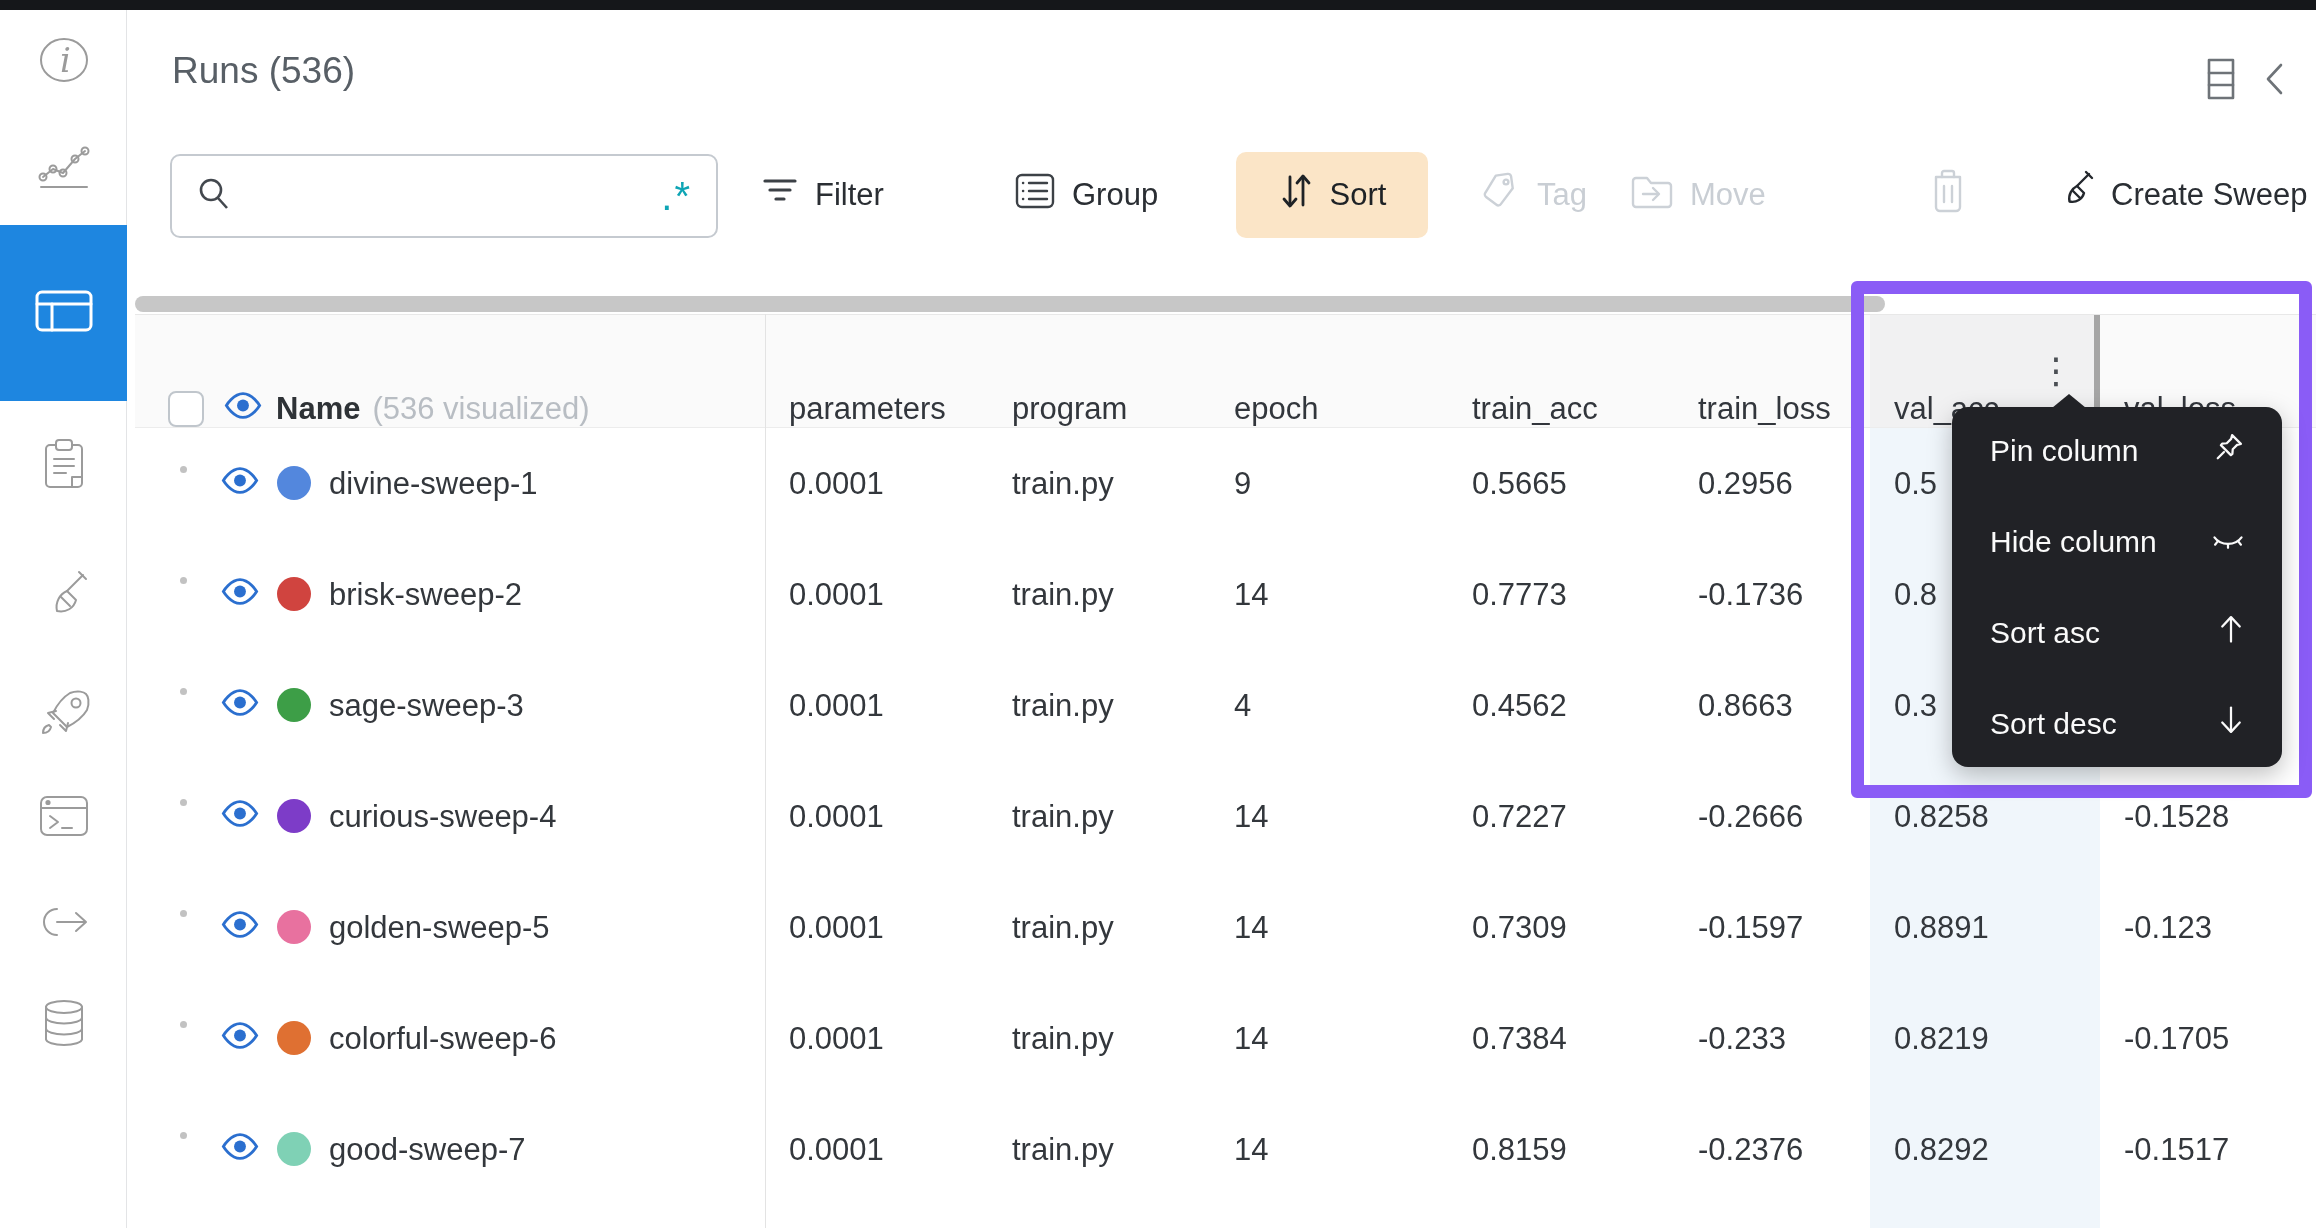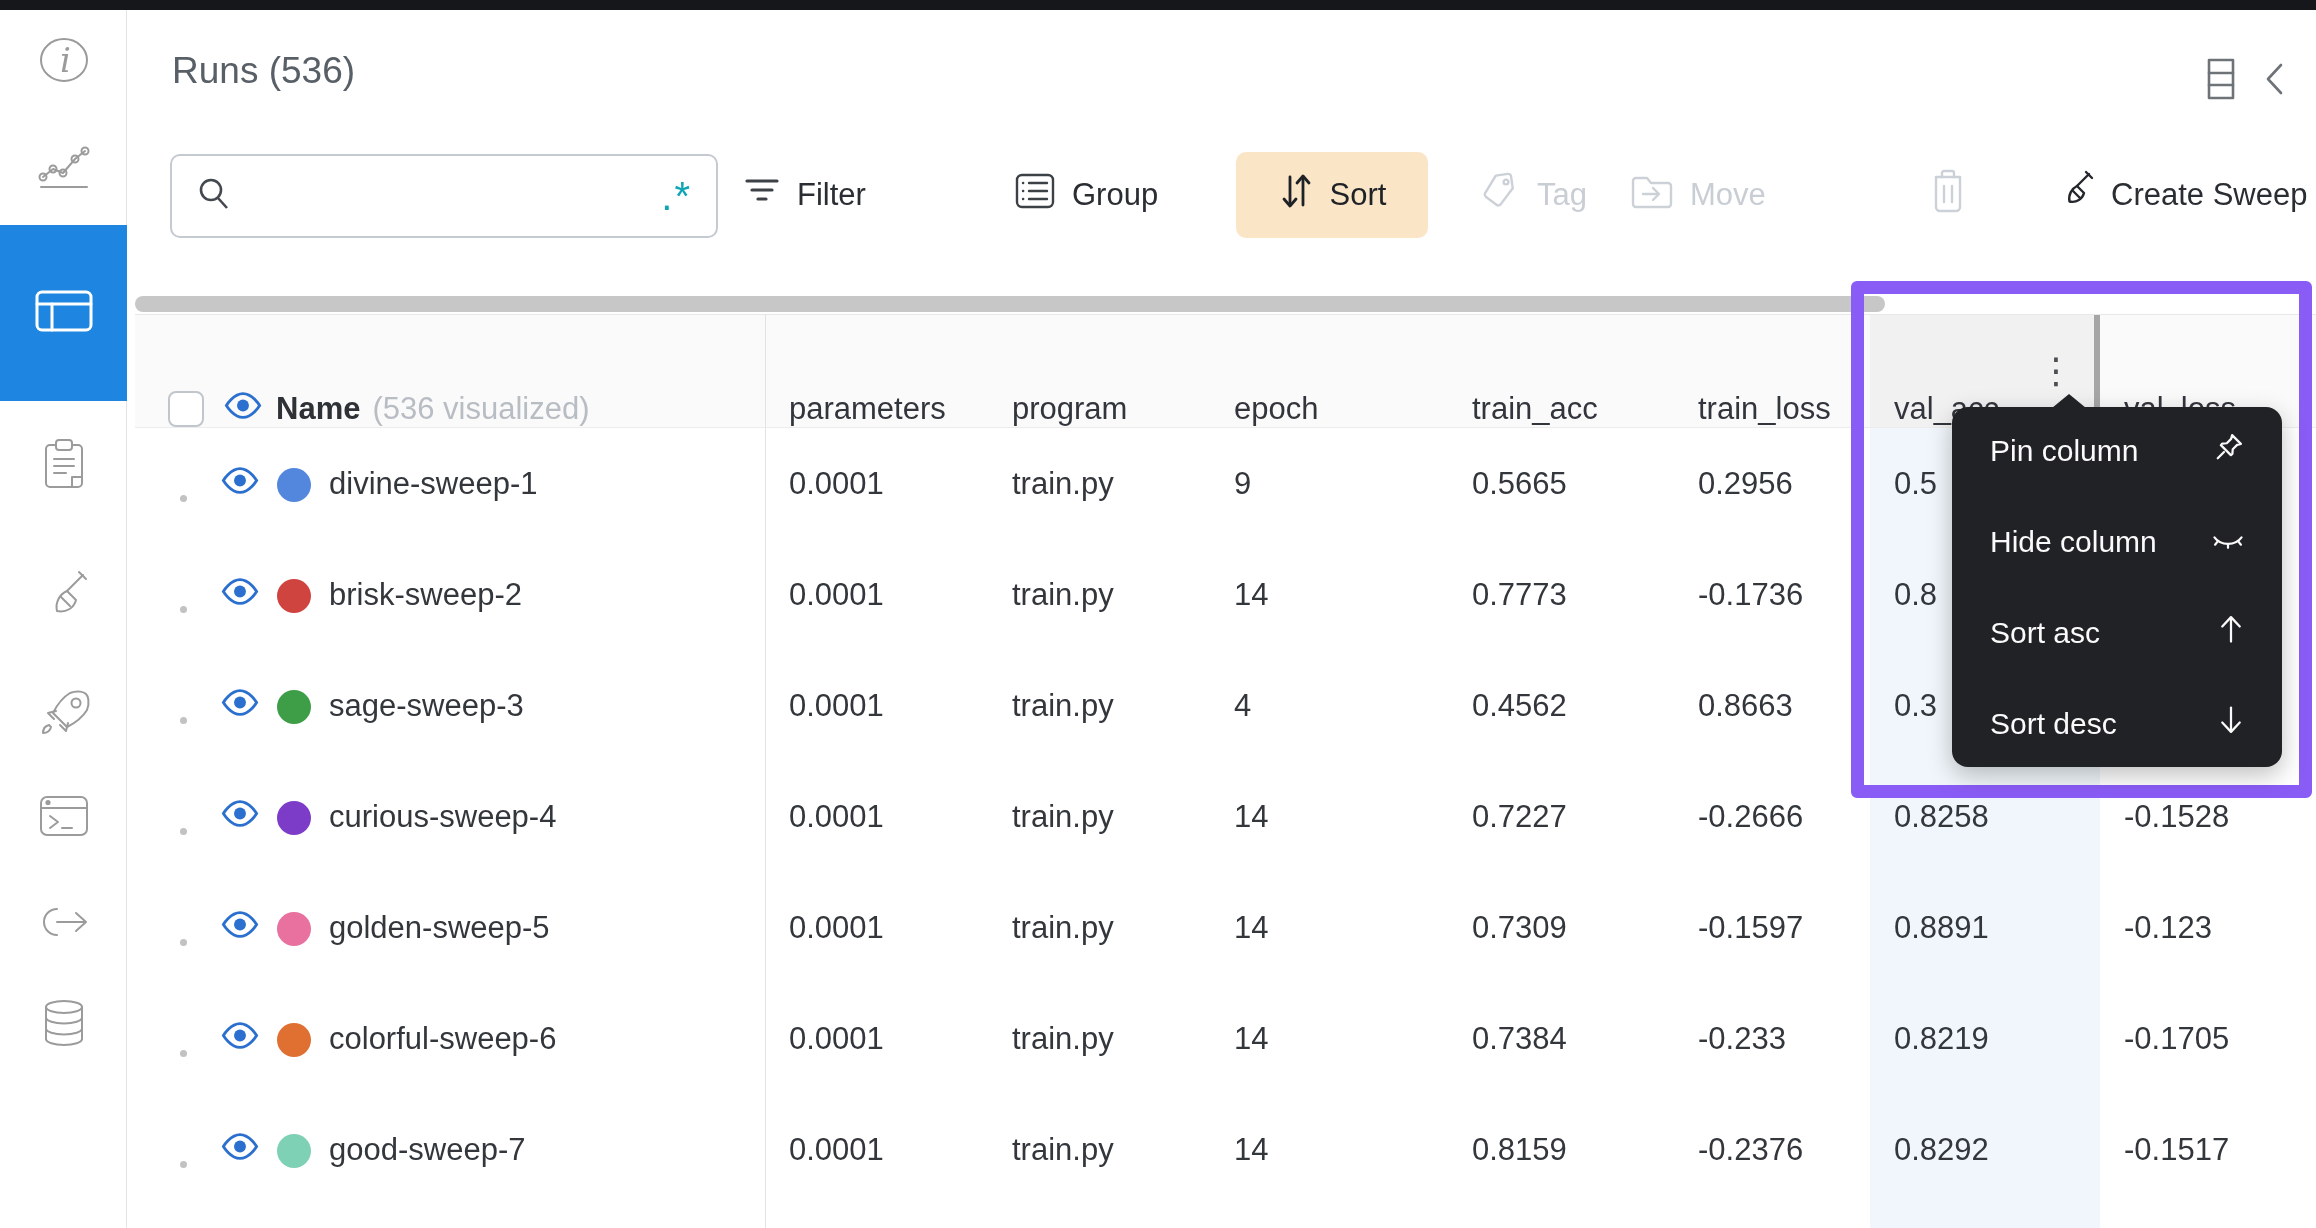--- a/index.html
+++ b/index.html
@@ -42,21 +42,21 @@
   .kebab{position:absolute;right:20px;top:50%;transform:translateY(-50%);font-size:36px;color:#4b4f54;line-height:1;}
   .th-name{padding-left:0;}
   .checkbox{width:36px;height:36px;border:2px solid #c0c6cc;border-radius:8px;background:#fff;margin-left:33px;flex:none;}
   .eye{flex:none;}
   .name-suffix{color:#b8bdc3;margin-left:12px;}
   .tbody{position:absolute;left:135px;top:428px;width:2181px;height:800px;}
   .valacc-tint{position:absolute;left:1870px;top:428px;width:230px;height:800px;background:#f0f6fb;}
   .namecol-border{position:absolute;left:765px;top:314px;width:1px;height:914px;background:#e3e3e3;}
   .trow{display:grid;grid-template-columns:630px 223px 222px 238px 226px 196px 230px 1fr;height:111px;align-items:center;font-size:31px;color:#33373c;}
   .td{padding-left:24px;}
-  .td-name{display:flex;align-items:flex-end;padding-left:0;}
+  .td-name{display:flex;align-items:flex-start;padding-left:0;}
   .drag-dot{width:7px;height:7px;border-radius:50%;background:#c2c2c2;margin-left:45px;flex:none;}
   .run-dot{width:34px;height:34px;border-radius:50%;margin-left:18px;flex:none;}
   .run-eye{margin-left:34px;flex:none;}
   .run-name{margin-left:18px;}
   
   .purple-ring{position:absolute;left:1851px;top:281px;width:461px;height:517px;border:13px solid #8a5cf6;border-radius:6px;z-index:5;pointer-events:none;}
   
   .menu{position:absolute;left:1952px;top:407px;width:330px;height:360px;background:#212226;border-radius:16px;z-index:6;
     box-shadow:0 8px 24px rgba(0,0,0,.25);display:flex;flex-direction:column;justify-content:center;padding:10px 0;gap:24px;}
   .menu:before{content:"";position:absolute;left:100px;top:-13px;border-left:17px solid transparent;border-right:17px solid transparent;border-bottom:14px solid #212226;}
@@ -188,21 +188,21 @@
     <span>
       <svg width="36" height="36" viewBox="0 0 36 36">
           <circle cx="15" cy="14" r="10"></circle>
           <line x1="22" y1="22" x2="31" y2="32"></line>
         </svg>
     </span>
     <input placeholder="" style="">
     <span class="regex">.*</span>
   </div>
 
-  <div class="tool" style="left:743px">
+  <div class="tool" style="left:761px">
     <span>
       <svg width="38" height="32" viewBox="0 0 38 32" style="stroke-width:3.2">
           <line x1="4" y1="6" x2="34" y2="6"></line>
           <line x1="9" y1="15" x2="29" y2="15"></line>
           <line x1="15" y1="24" x2="23" y2="24"></line>
         </svg>
     </span>
     <span>Filter</span>
   </div>
 

